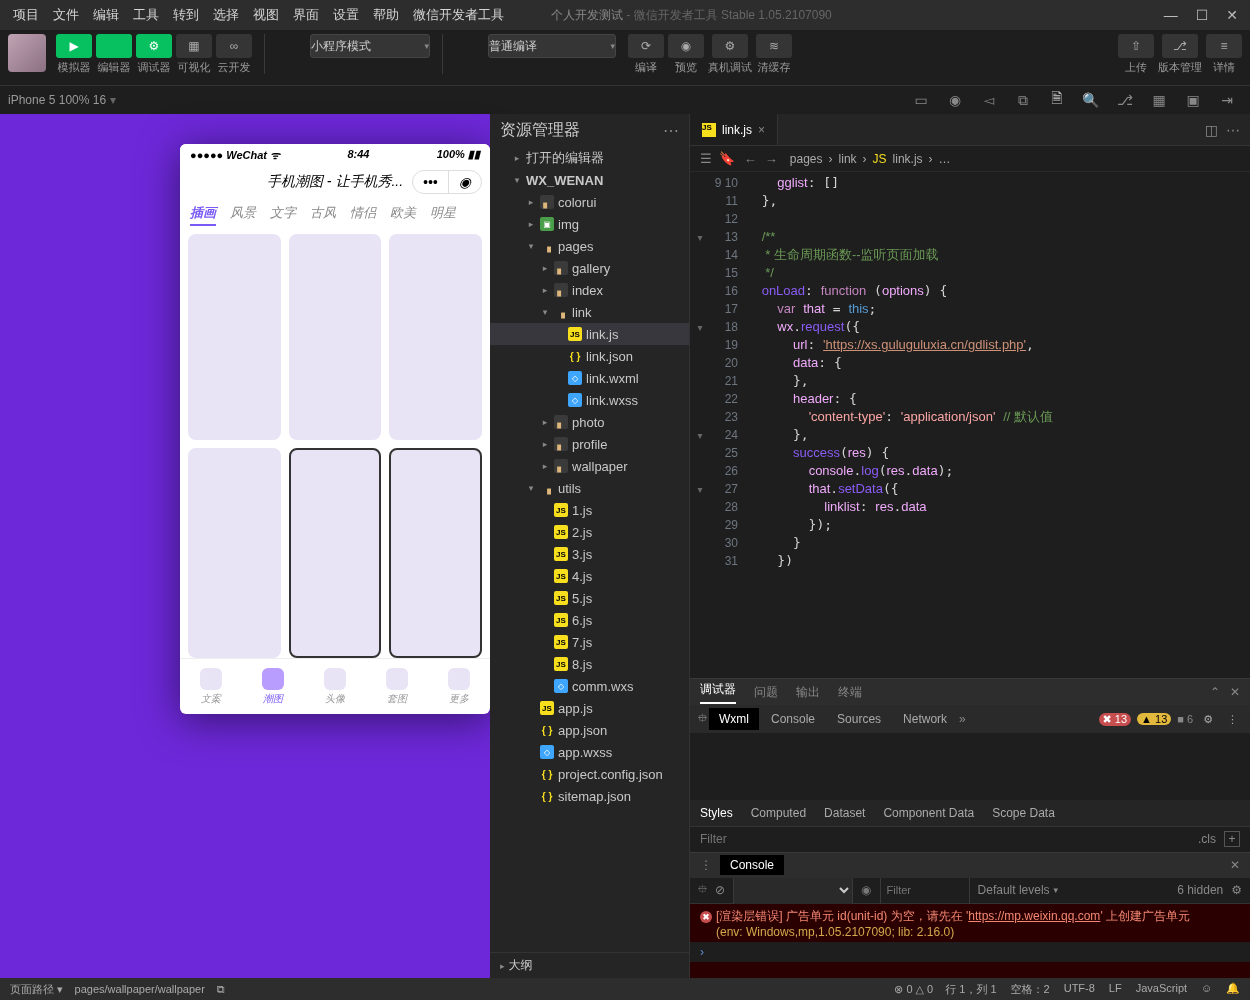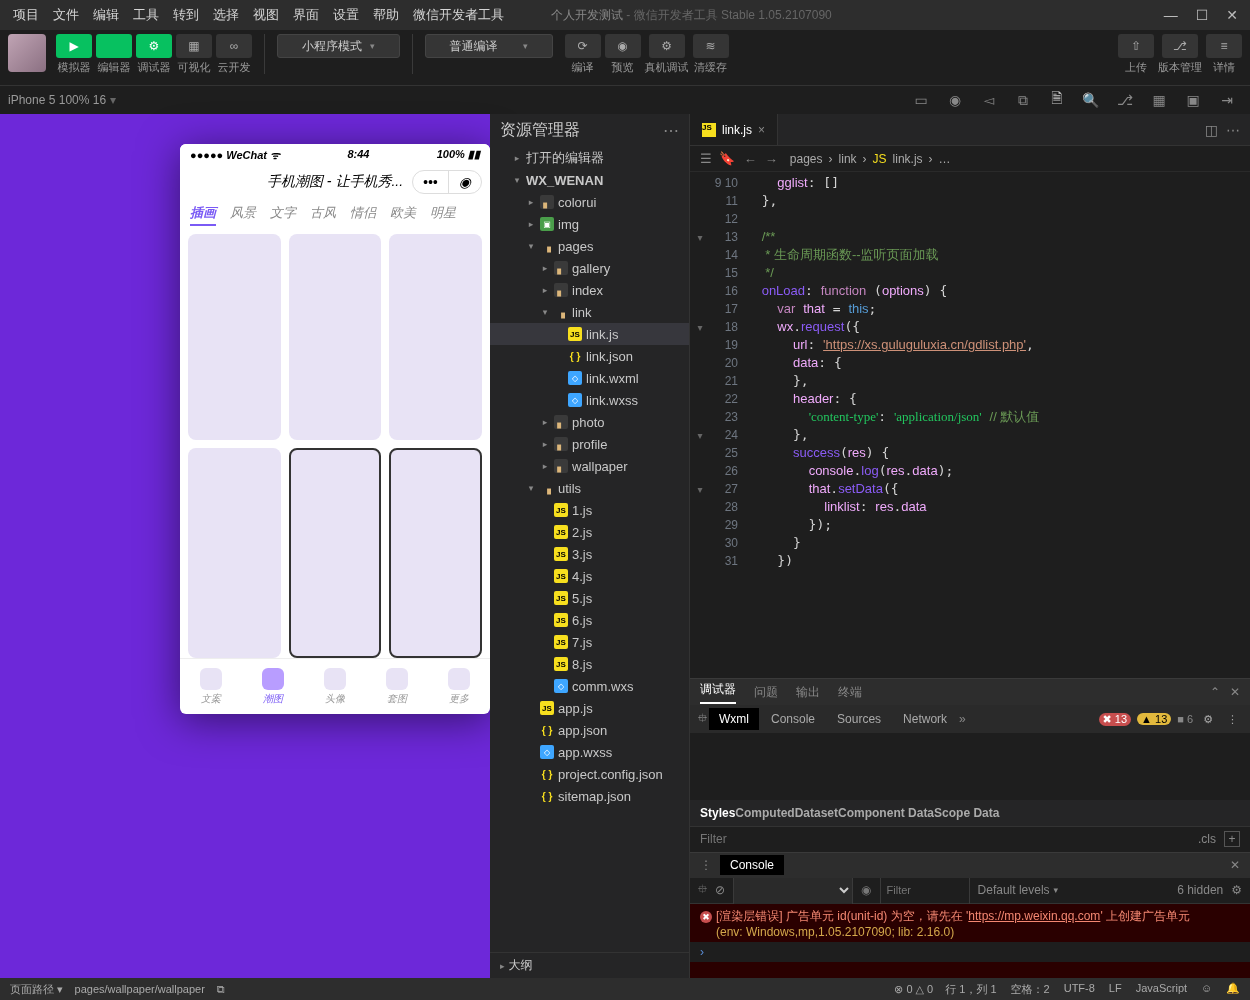--- a/index.html
+++ b/index.html
@@ -13,21 +13,21 @@
 .titlebar .win-controls span{cursor:pointer;}
 
 
 .toolbar { height:56px; background:#1e1e1e; border-bottom:1px solid #333; display:flex; align-items:flex-start; padding:4px 8px 0; gap:6px; }
 .toolbar .avatar { width:38px; height:38px; border-radius:4px; background:linear-gradient(135deg,#c0a4b4,#8b7082); margin-right:4px;}
 .toolbar .tool-group { display:flex; flex-direction:column; align-items:center; gap:2px; }
 .toolbar .tool-btn { background:#07c160; color:#fff; width:36px; height:24px; border-radius:3px; display:flex; align-items:center; justify-content:center; font-size:12px;}
 .toolbar .tool-btn.grey { background:#353535; color:#aaa; }
 .toolbar .tool-label { font-size:11px; color:#999; }
 .toolbar .divider { width:1px; background:#3a3a3a; height:40px; margin:0 6px; }
-.toolbar .dropdown { background:#353535; border:1px solid #444; color:#ccc; height:24px; padding:0 24px; border-radius:3px; display:flex; align-items:center; gap:8px; font-size:12px; min-width:120px; justify-content:space-between;}
+.toolbar .dropdown { background:#353535; border:1px solid #444; color:#ccc; height:24px; padding:0 0; border-radius:3px; display:flex; align-items:center; gap:8px; font-size:12px; min-width:120px; justify-content:space-between;margin-left:33px;}
 .toolbar .dropdown .arrow{font-size:9px;color:#888;}
 .toolbar .dd-group{display:flex;gap:6px;align-items:center;}
 .toolbar .right { margin-left:auto; display:flex; gap:4px; }
 
 
 .devicebar { height:28px; background:#1e1e1e; border-bottom:0px solid #333; display:flex; align-items:center; padding:0 8px; color:#999; font-size:12px; gap:4px;}
 .devicebar .spacer{flex:1;}
 .devicebar .icon-btn{width:30px;text-align:center;color:#888;cursor:pointer;font-size:14px;}
 
 
@@ -85,39 +85,39 @@
 .ed-tab .close{color:#888;cursor:pointer;}
 .ed-iconbar{display:flex;align-items:center;gap:8px;padding:0 10px;color:#888;font-size:14px;}
 .ed-crumbs{height:26px;display:flex;align-items:center;padding:0 10px;color:#aaa;font-size:12px;gap:6px;background:#1e1e1e;border-bottom:1px solid #2a2a2a;}
 .ed-crumbs .ic{color:#f7df1e;}
 .ed-crumbs .left-icons{display:flex;gap:8px;color:#888;margin-right:6px;font-size:13px;}
 .code-area{flex:1;display:flex;background:#1e1e1e;overflow:hidden;position:relative;}
 .gutter-icons{width:20px;background:#1e1e1e;color:#666;font-size:10px;padding-top:2px;}
 .gutter-icons div{height:18px;display:flex;align-items:center;justify-content:center;}
 .gutter{width:36px;text-align:right;color:#6e7681;font-size:12px;line-height:18px;padding:2px 8px 0 0;user-select:none;background:#1e1e1e;}
 .code{flex:1;font-family:Consolas,monospace;font-size:13px;line-height:18px;white-space:pre;color:#d4d4d4;padding-top:2px;}
-.c-kw{color:#c586c0;} .c-str{color:#ce9178;text-decoration:underline;} .c-str2{color:#22c55e;font-family:Liberation Serif, serif;}
+.c-kw{color:#c586c0;} .c-str{color:#ce9178;text-decoration:underline;} .c-str2{color:#fca5a5;}
 .c-prop{color:#f0abfc;} .c-this{color:#569cd6;} .c-cmt{color:#6a9955;} .c-meth{color:#8b5cf6;}
 .minimap{width:38px;background:#1e1e1e;border-left:0;}
 
 
 .debugger{height:300px;display:flex;flex-direction:column;background:#1e1e1e;border-top:1px solid #3a3a3a;}
 .dbg-tabs{height:26px;background:#2d2d2d;display:flex;align-items:center;padding:0 10px;color:#888;font-size:12px;gap:18px;position:relative;}
 .dbg-tabs .t.active{color:#fff;border-bottom:2px solid #fff;padding-bottom:4px;}
 .dbg-tabs .ctl{margin-left:auto;display:flex;gap:10px;cursor:pointer;}
 .devtabs{height:28px;background:#2a2a2a;display:flex;align-items:center;padding:0 8px;gap:2px;color:#aaa;font-size:12px;}
 .devtabs .dt{padding:4px 10px;cursor:pointer;}
 .devtabs .dt.active{background:#000;color:#fff;}
 .devtabs .more{color:#888;}
 .devtabs .badges{margin-left:auto;display:flex;align-items:center;gap:6px;font-size:11px;}
 .badge-err{color:#fff;background:#c74e4e;border-radius:8px;padding:0 4px;}
 .badge-warn{color:#000;background:#e2b93d;border-radius:8px;padding:0 4px;}
 .badge-info{color:#888;}
 .dbg-gear{color:#aaa;cursor:pointer;padding:0 4px;}
-.styles-bar{height:26px;background:#252526;display:flex;align-items:center;padding:0 10px;color:#aaa;font-size:12px;font-weight:bold;}
+.styles-bar{height:26px;background:#252526;display:flex;align-items:center;gap:18px;padding:0 10px;color:#aaa;font-size:12px;}
 .styles-bar .s.active{color:#fff;}
 .filter-row{height:26px;display:flex;align-items:center;padding:0 10px;color:#777;font-size:12px;border-top:1px solid #333;gap:8px;}
 .filter-row input{flex:1;background:transparent;border:0;color:#ccc;font-size:12px;outline:none;}
 .filter-row .cls{color:#888;}
 .filter-row .plus{width:16px;height:16px;border:1px solid #555;display:flex;align-items:center;justify-content:center;color:#888;font-size:12px;}
 .console-hdr{height:26px;background:#2d2d2d;display:flex;align-items:center;padding:0 10px;color:#ccc;font-size:12px;gap:8px;border-top:1px solid #3a3a3a;position:relative;}
 .console-hdr .lab.active{background:#000;padding:3px 10px;color:#fff;}
 .console-hdr .x{margin-left:auto;color:#888;cursor:pointer;}
 .console-tools{height:26px;display:flex;align-items:center;padding:0 8px;gap:8px;color:#888;font-size:12px;background:#1e1e1e;border-bottom:1px solid #333;}
 .console-tools select, .console-tools input{background:#2a2a2a;border:1px solid #3a3a3a;color:#ccc;font-size:11px;padding:16px 6px;height:20px;}

